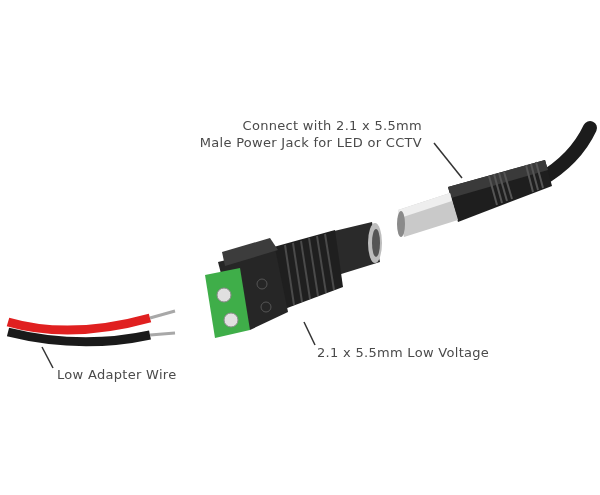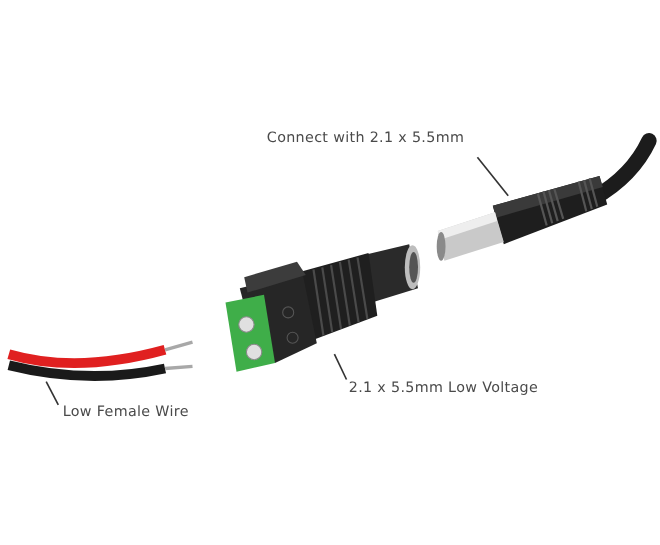--- a/index.html
+++ b/index.html
@@ -79,22 +79,23 @@
 
     <g stroke="#333" stroke-width="1.5">
       <line x1="434" y1="143" x2="462" y2="178"></line>
       <line x1="304" y1="322" x2="315" y2="345"></line>
       <line x1="42" y1="347" x2="53" y2="368"></line>
     </g>
   </svg>
 
   <div class="label label-right" style="right:178px; top:117px;">
     <div>Connect with 2.1 x 5.5mm</div>
+    <div>Male Power Jack for LED or CCTV</div>
   </div>
 
   <div class="label" style="left:317px; top:344px;">
     <div>2.1 x 5.5mm Low Voltage</div>
   </div>
 
   <div class="label" style="left:57px; top:366px;">
-    <div>Low Female Wire</div>
+    <div>Low Adapter Wire</div>
   </div>
 </div>
 
 </body></html>

